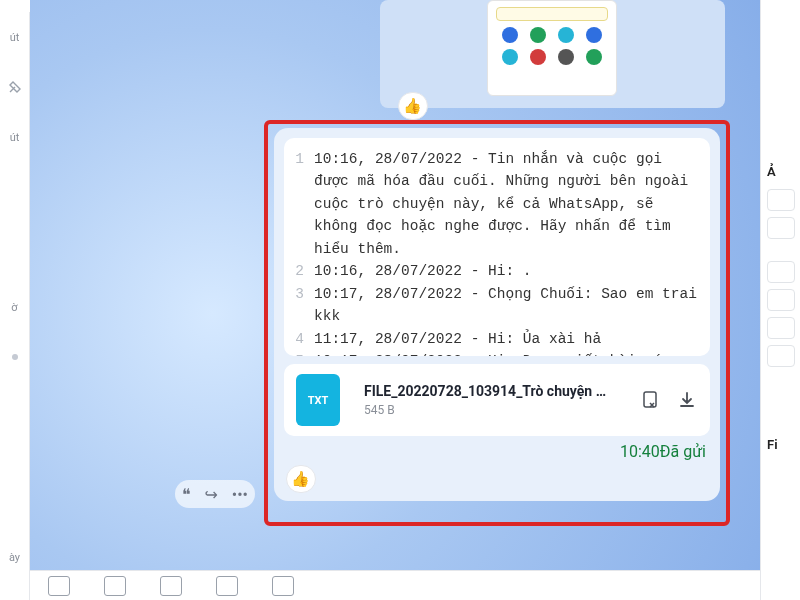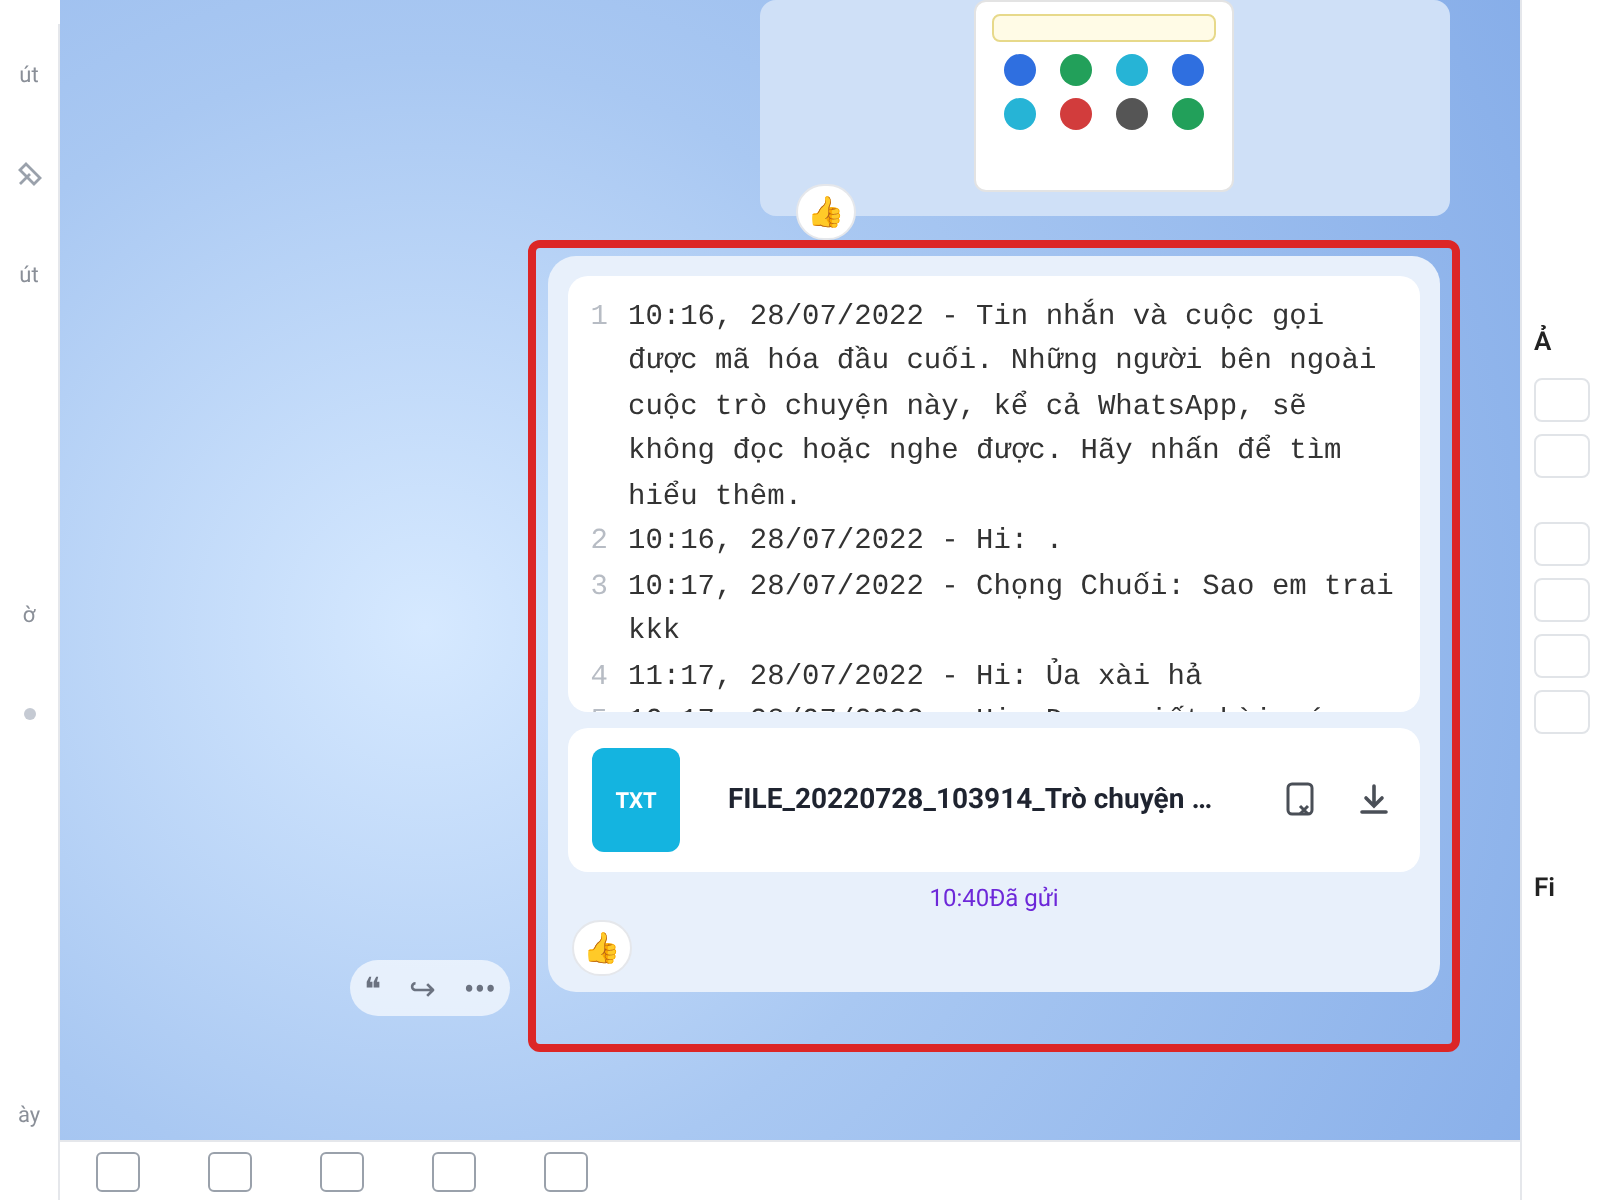--- a/index.html
+++ b/index.html
@@ -29,21 +29,21 @@
   .code-line{display:flex}
   .ln{width:24px;text-align:right;color:#b7bcc4;padding-right:10px;flex-shrink:0;user-select:none}
   .tx{white-space:pre-wrap;word-break:break-word;flex:1}
   .file-row{display:flex;align-items:center;background:#fff;border-radius:10px;margin-top:8px;padding:10px 12px;gap:24px}
   .file-ic{width:44px;height:52px;background:#14b4e0;border-radius:6px;display:flex;align-items:center;justify-content:center;color:#fff;font-weight:700;font-size:11px;position:relative}
   .file-meta{flex:1;min-width:0}
   .file-name{font-weight:700;font-size:14px;color:#1f2430;white-space:nowrap;overflow:hidden;text-overflow:ellipsis}
   .file-size{color:#8a8f98;font-size:12px;margin-top:4px}
   .file-actions{display:flex;gap:14px;color:#4a4f57}
   .file-actions .btn{width:22px;height:22px;display:flex;align-items:center;justify-content:center;cursor:pointer}
-  .meta-row{display:flex;justify-content:center;align-items:center;color:#6d28d9;font-size:12px;margin-top:6px;padding:0 4px}
+  .meta-row{display:flex;justify-content:flex-end;align-items:center;color:#15803d;font-size:16px;margin-top:6px;padding:0 4px}
   .react-btn{width:30px;height:28px;background:#fff;border:1px solid #e5e7eb;border-radius:16px;display:flex;align-items:center;justify-content:center;color:#8a8f98;margin-top:4px;margin-left:2px}
   
   .quote-strip{position:absolute;left:175px;top:480px;width:80px;height:28px;background:rgba(255,255,255,.65);border-radius:16px;display:flex;align-items:center;justify-content:space-around;color:#6b7280;font-size:16px}
   
   .input-bar{position:absolute;left:30px;right:40px;bottom:0;height:30px;background:#fff;border-top:1px solid #e5e7eb;display:flex;align-items:center;gap:34px;padding:0 18px;color:#5f6672}
   .input-bar .ib{width:22px;height:20px;border:1.5px solid #9aa1ab;border-radius:3px}
   .thumb{font-size:15px}
   svg{display:block}
 </style>
 </head>
@@ -124,20 +124,21 @@
         </div>
       </div>
   </div>
 
   <div class="file-row">
     <div class="file-ic">
         <span>TXT</span>
       </div>
     <div class="file-meta">
       <div class="file-name">FILE_20220728_103914_Trò chuyện Wha…huối.txt</div>
+      <div class="file-size">545 B</div>
     </div>
     <div class="file-actions">
       <div class="btn">
         <svg width="20" height="20">
             <rect x="3" y="2" width="12" height="15" rx="2" fill="none" stroke="#4a4f57" stroke-width="1.5"></rect>
             <path d="M9 13 L13 17 M13 13 L9 17" stroke="#4a4f57" stroke-width="1.5" fill="none"></path>
           </svg>
       </div>
       <div class="btn">
         <svg width="20" height="20">

